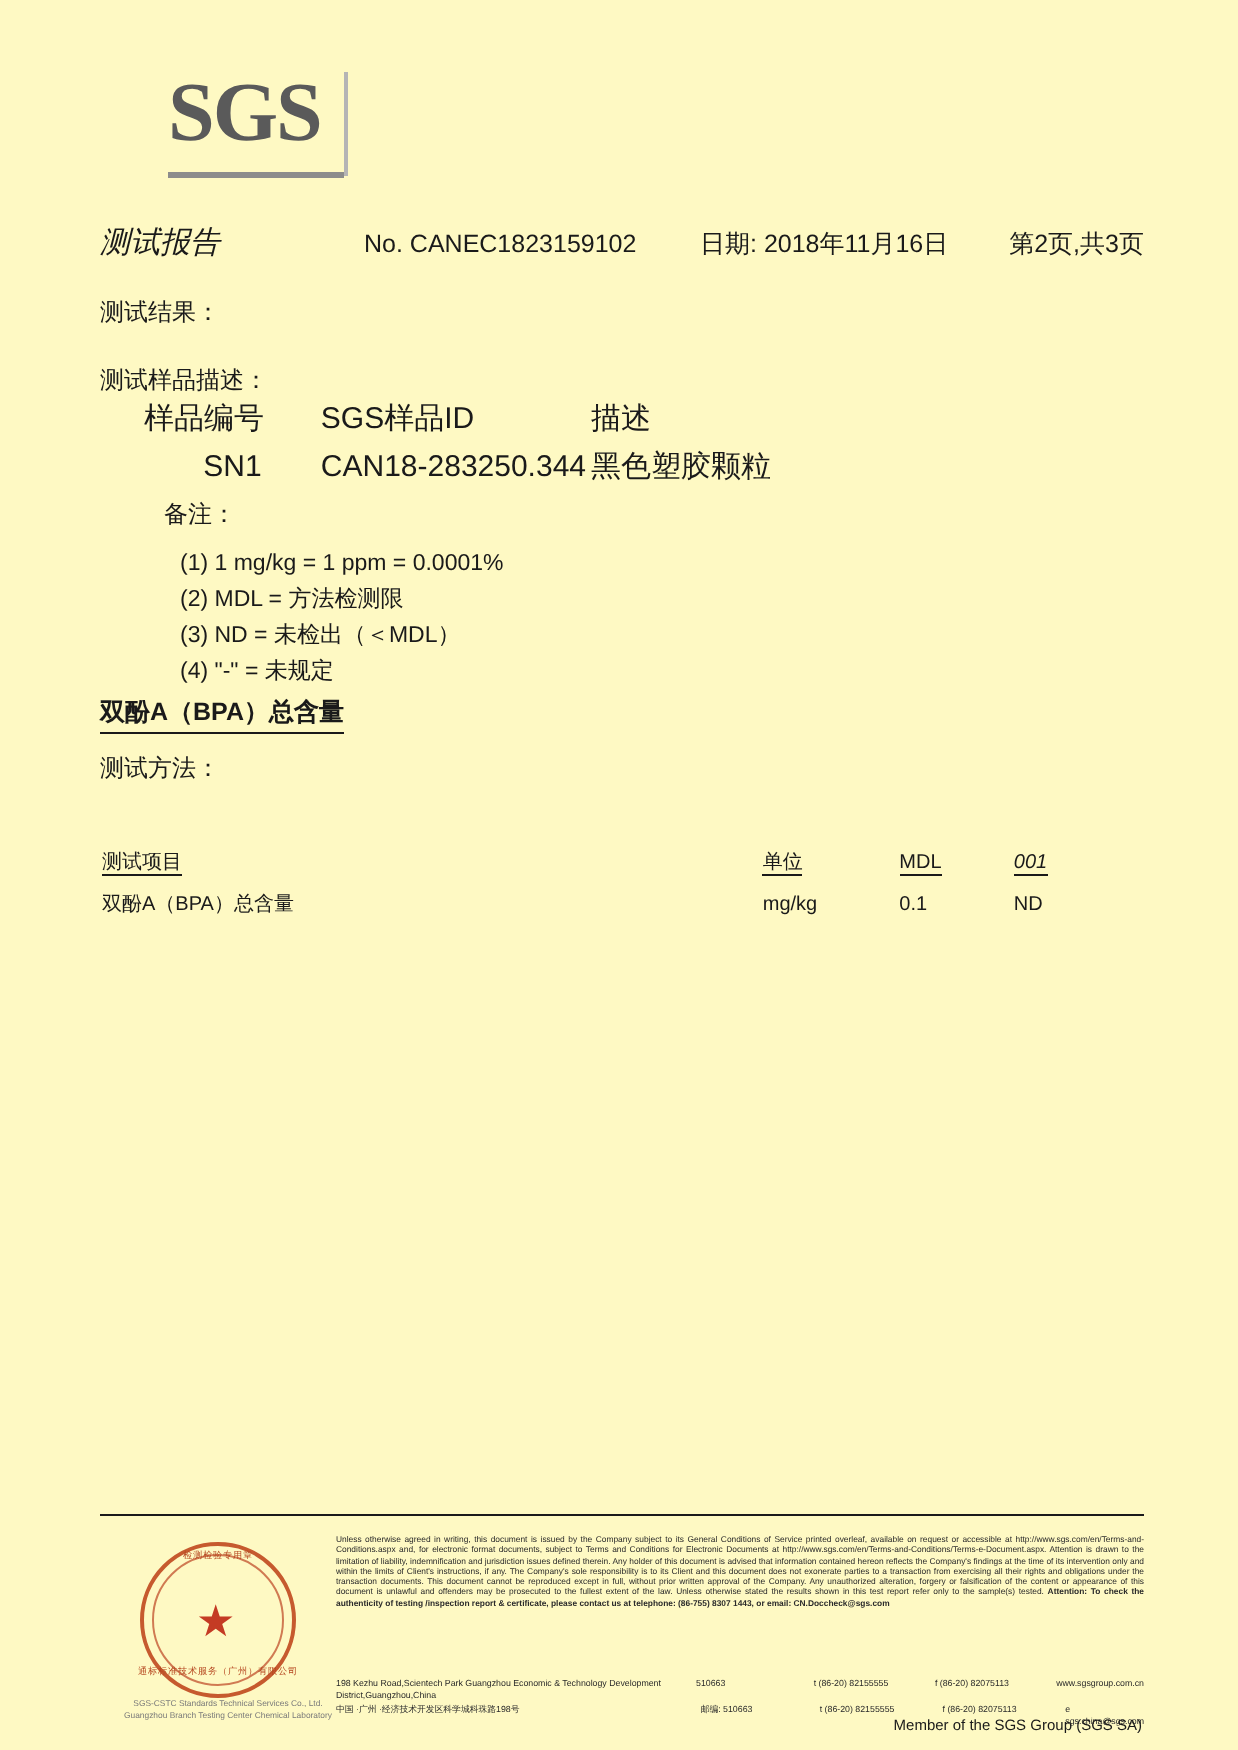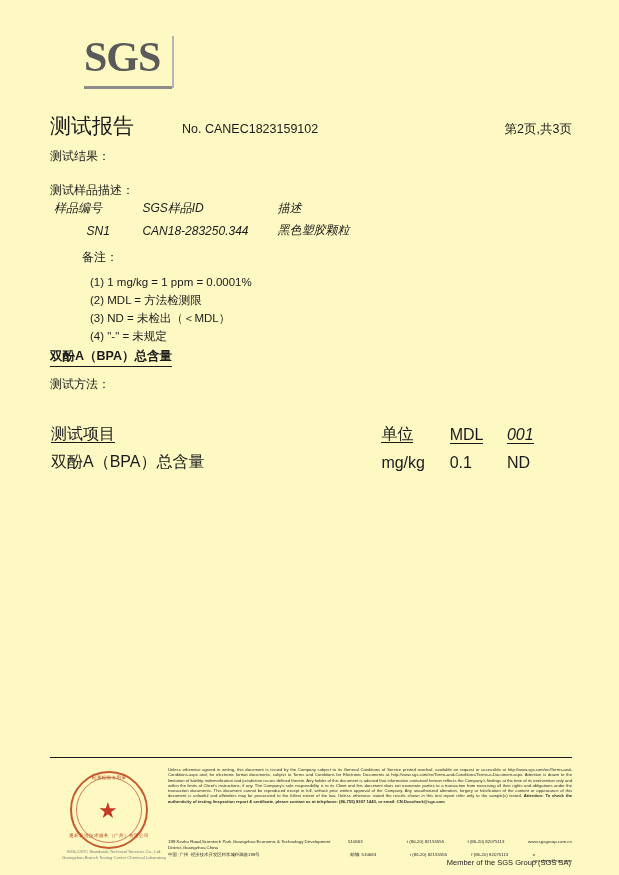--- a/index.html
+++ b/index.html
@@ -55,42 +55,42 @@
   .title-row {
     position: absolute;
     left: 50px;
     top: 112px;
     width: 522px;
     display: flex;
     align-items: baseline;
     font-size: 12.5px;
   }
   .doc-title {
-    font-size: 21px;
+    font-size: 15px;
     width: 132px;
+    font-style: italic;
   }
   .doc-no { width: 168px; }
   .doc-date { width: 150px; }
   .doc-page { text-align: right; flex: 1; white-space: nowrap; }
 
   
   .lbl { position: absolute; font-size: 12px; }
 
   #results-label { left: 50px; top: 148px; }
 
   #sample-desc-label { left: 50px; top: 182px; }
 
   .sample-table {
     position: absolute;
-    left: 54px;
+    left: 72px;
     top: 198px;
     width: 420px;
-    font-size: 12px;
+    font-size: 15px;
     border-collapse: collapse;
-    font-style: italic;
   }
   .sample-table th {
     font-weight: normal;
     text-align: left;
     padding: 2px 0 4px 0;
   }
   .sample-table td { padding: 1px 0; }
   .col-no { width: 72px; padding-left: 14px; text-align: center; }
   .col-id { width: 110px; }
   .col-desc { width: 160px; }
@@ -125,21 +125,21 @@
     font-size: 11.5px;
     line-height: 19px;
   }
 
   
   .result-table {
     position: absolute;
     left: 50px;
     top: 423px;
     width: 522px;
-    font-size: 16px;
+    font-size: 10px;
     border-collapse: collapse;
   }
   .result-table th {
     font-weight: normal;
     text-align: left;
     padding-bottom: 2px;
   }
   .result-table th span { border-bottom: 1px solid #1a1a1a; }
   .result-table th.num span { font-style: italic; }
   .result-table td { padding-top: 5px; }
@@ -250,20 +250,21 @@
 
   <div class="logo-wrap">
     <div class="logo-text">SGS</div>
   </div>
   <div class="logo-rule"></div>
   <div class="logo-vrule"></div>
 
   <div class="title-row">
     <div class="doc-title">测试报告</div>
     <div class="doc-no">No. CANEC1823159102</div>
+    <div class="doc-date">日期: 2018年11月16日</div>
     <div class="doc-page">第2页,共3页</div>
   </div>
 
   <div class="lbl" id="results-label">测试结果：</div>
 
   <div class="lbl" id="sample-desc-label">测试样品描述：</div>
 
   <table class="sample-table">
     <thead>
       <tr>

